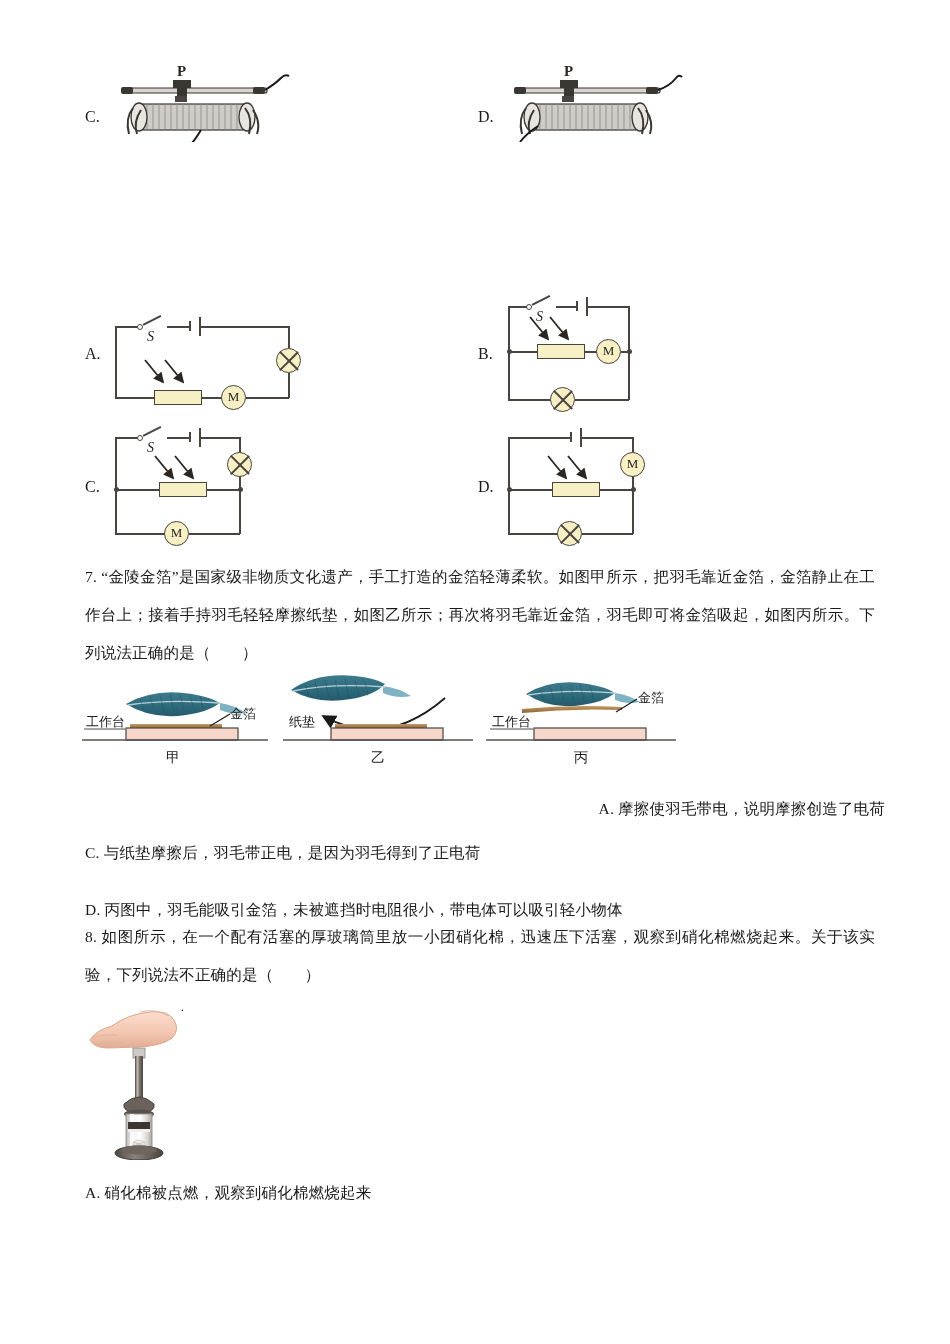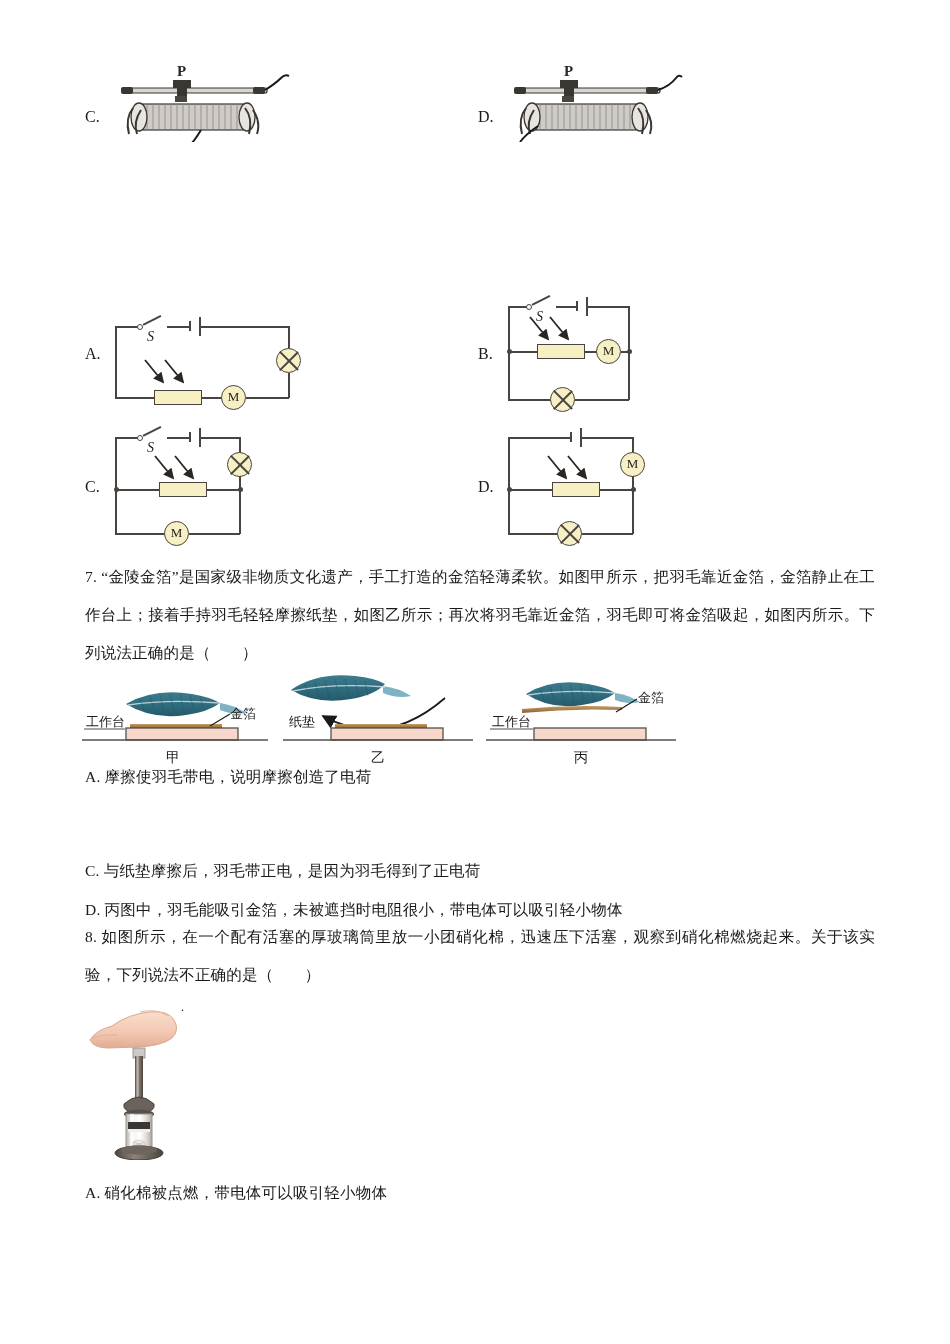--- a/index.html
+++ b/index.html
@@ -451,22 +451,22 @@
         <line x1="0" y1="72" x2="190" y2="72" stroke="#55504c" stroke-width="1.5"></line>
         <text x="6" y="58" font-family="Liberation Serif, serif" font-size="13" fill="#1a1a1a">工作台</text>
         <line x1="4" y1="61" x2="47" y2="61" stroke="#55504c" stroke-width="1.2"></line>
         <text x="152" y="34" font-family="Liberation Serif, serif" font-size="13" fill="#1a1a1a">金箔</text>
         <line x1="130" y1="44" x2="151" y2="31" stroke="#1a1a1a" stroke-width="1.1"></line>
         <text x="88" y="94" font-family="Liberation Serif, serif" font-size="14" fill="#1a1a1a">丙</text>
       </g>
     </svg>
   </div>
 
-  <div class="opt" style="top:766px;">A. 摩擦使羽毛带电，说明摩擦创造了电荷</div>
-  <div class="opt" style="top:860px;">C. 与纸垫摩擦后，羽毛带正电，是因为羽毛得到了正电荷</div>
+  <div class="opt" style="top:798px;text-align:right;">A. 摩擦使羽毛带电，说明摩擦创造了电荷</div>
+  <div class="opt" style="top:842px;">C. 与纸垫摩擦后，羽毛带正电，是因为羽毛得到了正电荷</div>
   <div class="opt" style="top:899px;">D. 丙图中，羽毛能吸引金箔，未被遮挡时电阻很小，带电体可以吸引轻小物体</div>
 
   <div class="qtext" style="top:918px;"><span>8.</span> <span>如图所示，在一个配有活塞的厚玻璃筒里放一小团硝化棉，迅速压下活塞，观察到硝化棉燃烧起来。关于该实验，下列说法</span><span class="emph">不正确</span><span>的是（　　）</span></div>
 
   <div class="syringe" style="left:78px; top:1000px;">
     <svg width="180" height="160" viewBox="0 0 180 160">
       <defs>
         <linearGradient id="skin" x1="0" y1="0" x2="0" y2="1">
           <stop offset="0%" stop-color="#fbddcd"></stop>
           <stop offset="60%" stop-color="#f3c6b0"></stop>
@@ -514,15 +514,15 @@
       <g stroke="#b4ada3" stroke-width="0.6">
         <line x1="55" y1="142" x2="67" y2="146"></line>
         <line x1="55" y1="146" x2="67" y2="142"></line>
       </g>
 
       <ellipse cx="61" cy="153" rx="24" ry="7" fill="url(#base)" stroke="#3b3631" stroke-width="0.9"></ellipse>
       <ellipse cx="61" cy="150" rx="18" ry="4.5" fill="#6e665e"></ellipse>
     </svg>
   </div>
 
-  <div class="opt" style="top:1182px;">A. 硝化棉被点燃，带电体可以吸引轻小物体</div>
+  <div class="opt" style="top:1182px;">A. 硝化棉被点燃，观察到硝化棉燃烧起来</div>
 
 </div>
 
 </body></html>

